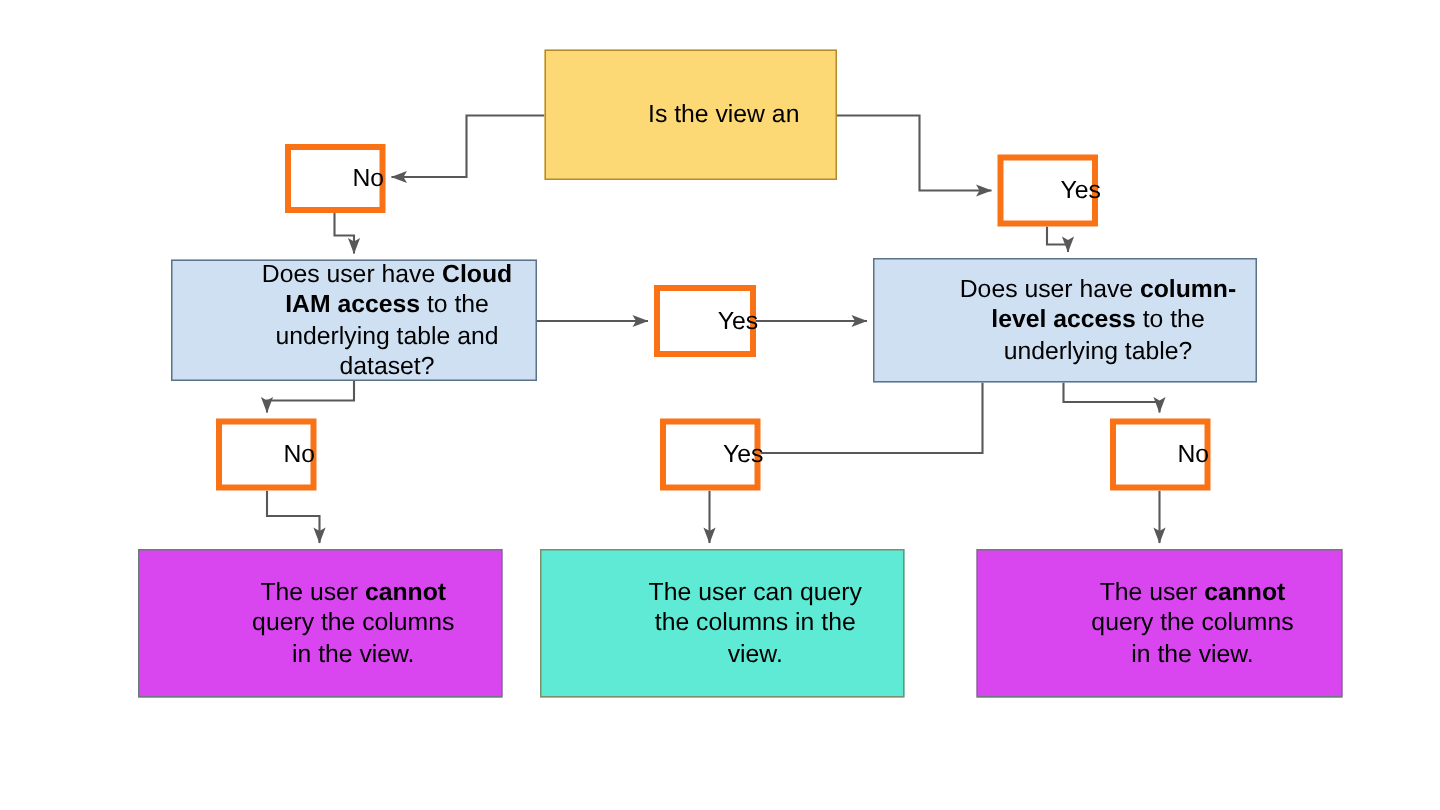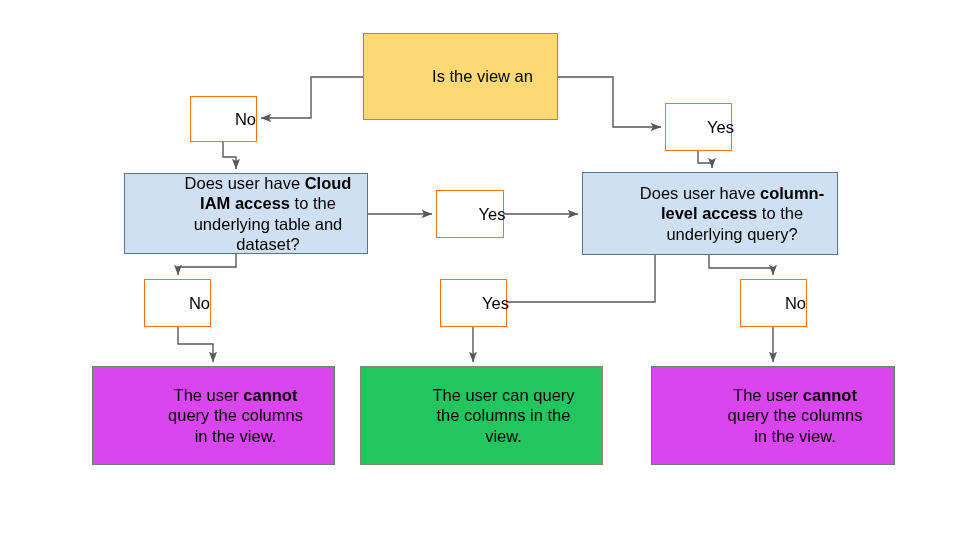--- a/index.html
+++ b/index.html
@@ -48,30 +48,30 @@
     border: 1px solid #b28b2c;
     font-size: 16.5px;
   }
   .decision {
     background: #cfe0f2;
     border: 1px solid #5b7289;
     font-size: 16.5px;
   }
   .label-box {
     background: #ffffff;
-    border: 1px solid #f97316;
+    border: 4px solid #f97316;
     font-size: 16.5px;
   }
   .result-deny {
     background: #d946ef;
     border: 1px solid #6b7a7d;
     font-size: 16.5px;
   }
   .result-allow {
-    background: #22c55e;
+    background: #5eead4;
     border: 1px solid #7b8f6b;
     font-size: 16.5px;
   }
   b { font-weight: bold; }
 </style>
 </head>
 <body>
 
 <div id="canvas">
 
@@ -114,30 +114,30 @@
   </div>
 
   <div class="node label-box" style="left:190px; top:96px; width:67px; height:46px;">
     <span class="txt">No</span>
   </div>
 
   <div class="node label-box" style="left:665px; top:103px; width:67px; height:48px;">
     <span class="txt">Yes</span>
   </div>
 
-  <div class="node decision" style="left:124px; top:173px; width:244px; height:81px;">
+  <div class="node decision" style="left:114px; top:173px; width:244px; height:81px;">
     <span class="txt" style="padding:0 8px;"><span>Does user have </span><b>Cloud IAM access</b><span> to the underlying table and dataset?</span></span>
   </div>
 
   <div class="node label-box" style="left:436px; top:190px; width:68px; height:48px;">
     <span class="txt">Yes</span>
   </div>
 
   <div class="node decision" style="left:582px; top:172px; width:256px; height:83px;">
-    <span class="txt" style="padding:0 8px;"><span>Does user have </span><b>column-level access</b><span> to the underlying query?</span></span>
+    <span class="txt" style="padding:0 8px;"><span>Does user have </span><b>column-level access</b><span> to the underlying table?</span></span>
   </div>
 
   <div class="node label-box" style="left:144px; top:279px; width:67px; height:48px;">
     <span class="txt">No</span>
   </div>
 
   <div class="node label-box" style="left:440px; top:279px; width:67px; height:48px;">
     <span class="txt">Yes</span>
   </div>
 

